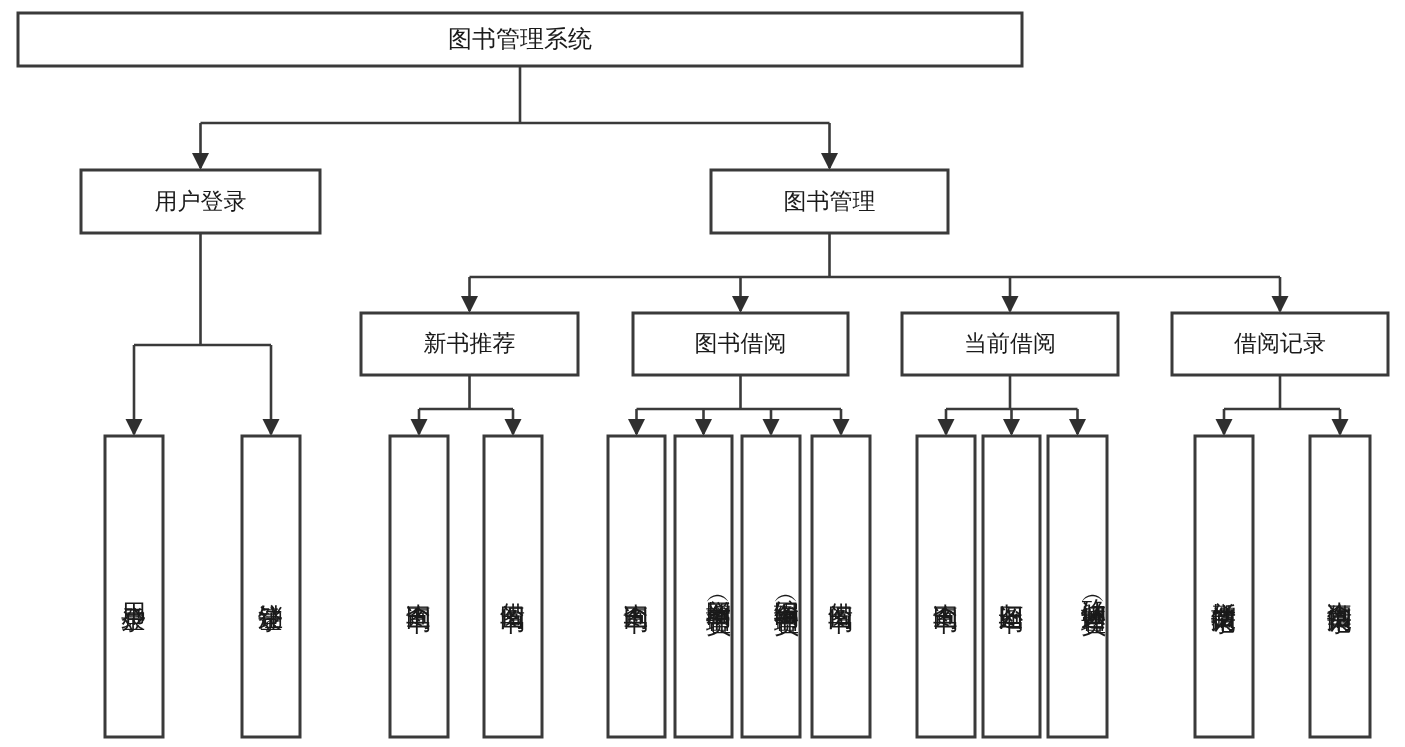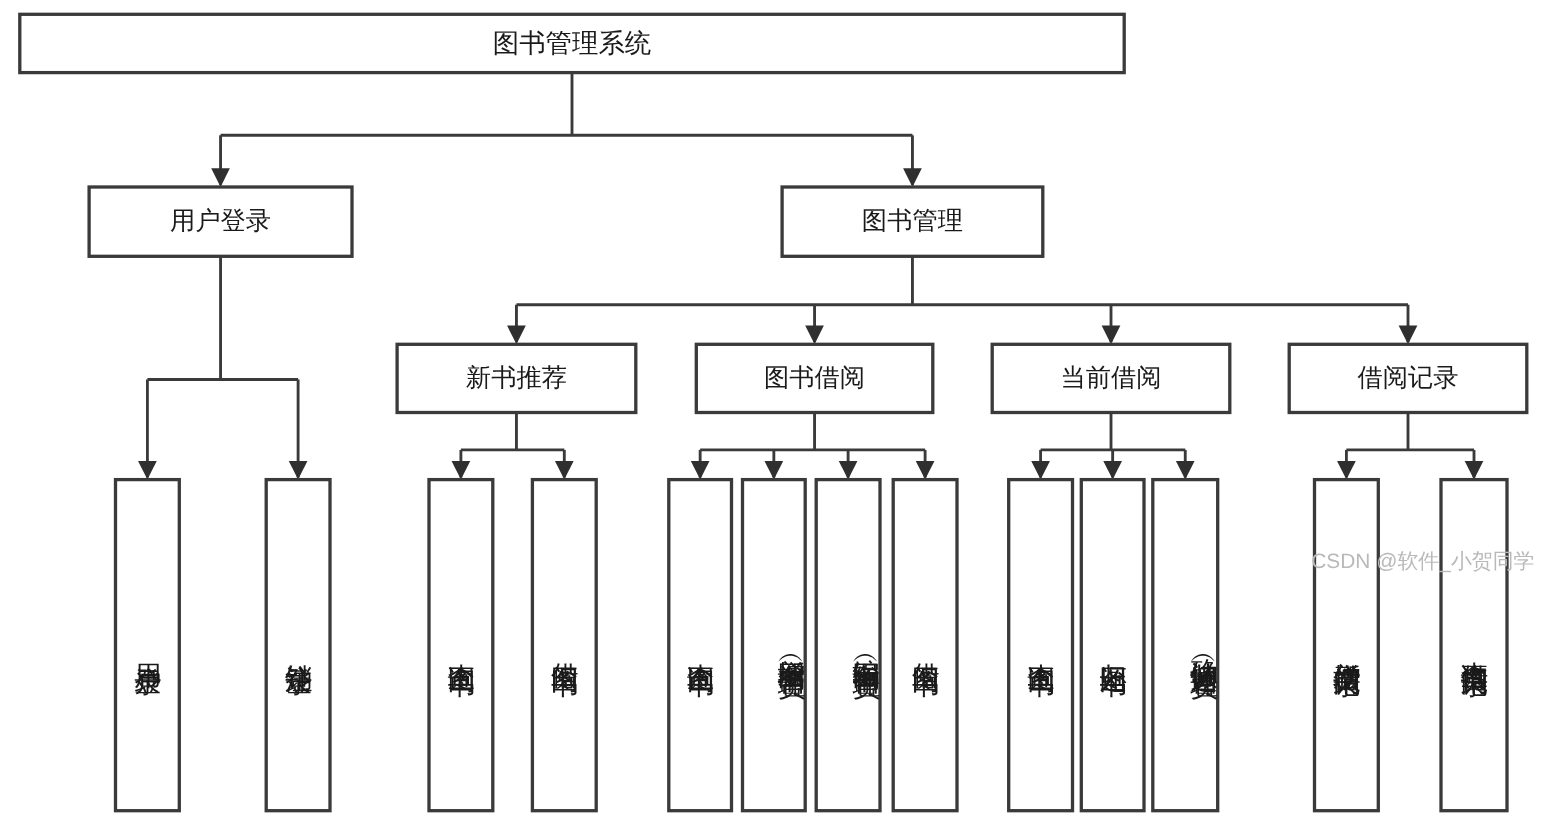--- a/index.html
+++ b/index.html
@@ -230,14 +230,13 @@
       <div class="leaf-label" style="left: 608px; width: 57px; top: 436px; height: 301px; display: flex; align-items: center; justify-content: center;">查询图书</div>
       <div class="leaf-label" style="left: 675px; width: 57px; top: 444px; height: 287px;">新增图书（管理员）</div>
       <div class="leaf-label" style="left: 742px; width: 58px; top: 444px; height: 287px;">编辑图书（管理员）</div>
       <div class="leaf-label" style="left: 812px; width: 58px; top: 436px; height: 301px; display: flex; align-items: center; justify-content: center;">借阅图书</div>
       <div class="leaf-label" style="left: 917px; width: 58px; top: 436px; height: 301px; display: flex; align-items: center; justify-content: center;">查询图书</div>
       <div class="leaf-label" style="left: 983px; width: 57px; top: 436px; height: 301px; display: flex; align-items: center; justify-content: center;">归还图书</div>
       <div class="leaf-label" style="left: 1048px; width: 59px; top: 444px; height: 287px;">确认归还（管理员）</div>
       <div class="leaf-label" style="left: 1195px; width: 58px; top: 436px; height: 301px; display: flex; align-items: center; justify-content: center;">新增借阅记录</div>
       <div class="leaf-label" style="left: 1310px; width: 60px; top: 436px; height: 301px; display: flex; align-items: center; justify-content: center;">查询借阅记录</div>
     </div>
-  <div class="watermark">CSDN @软件_小贺同学</div>
 </div>
 
 </body></html>

